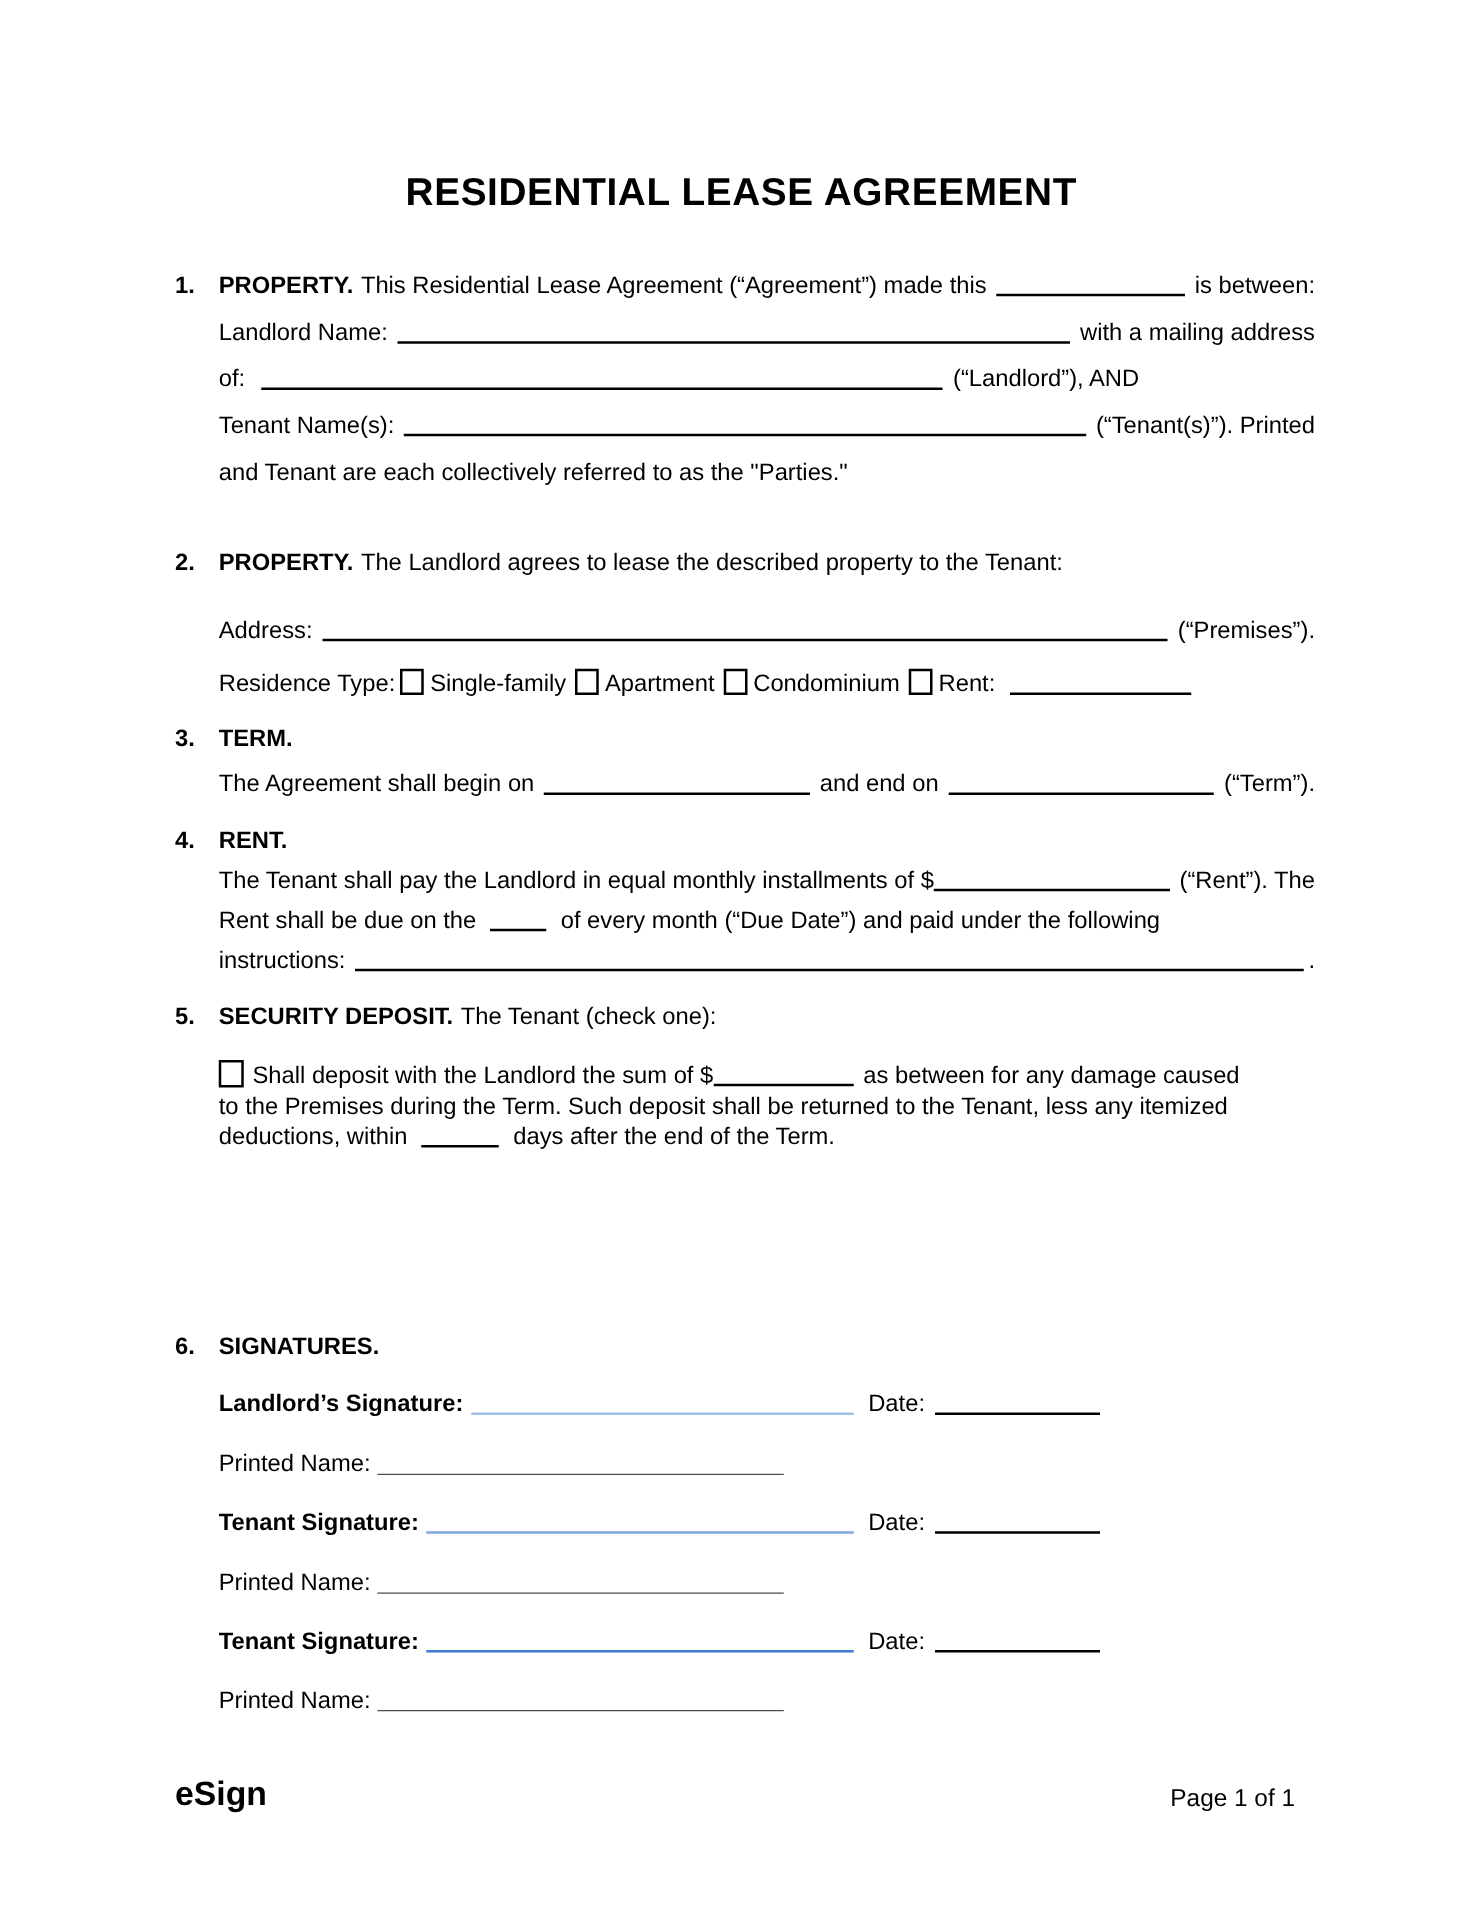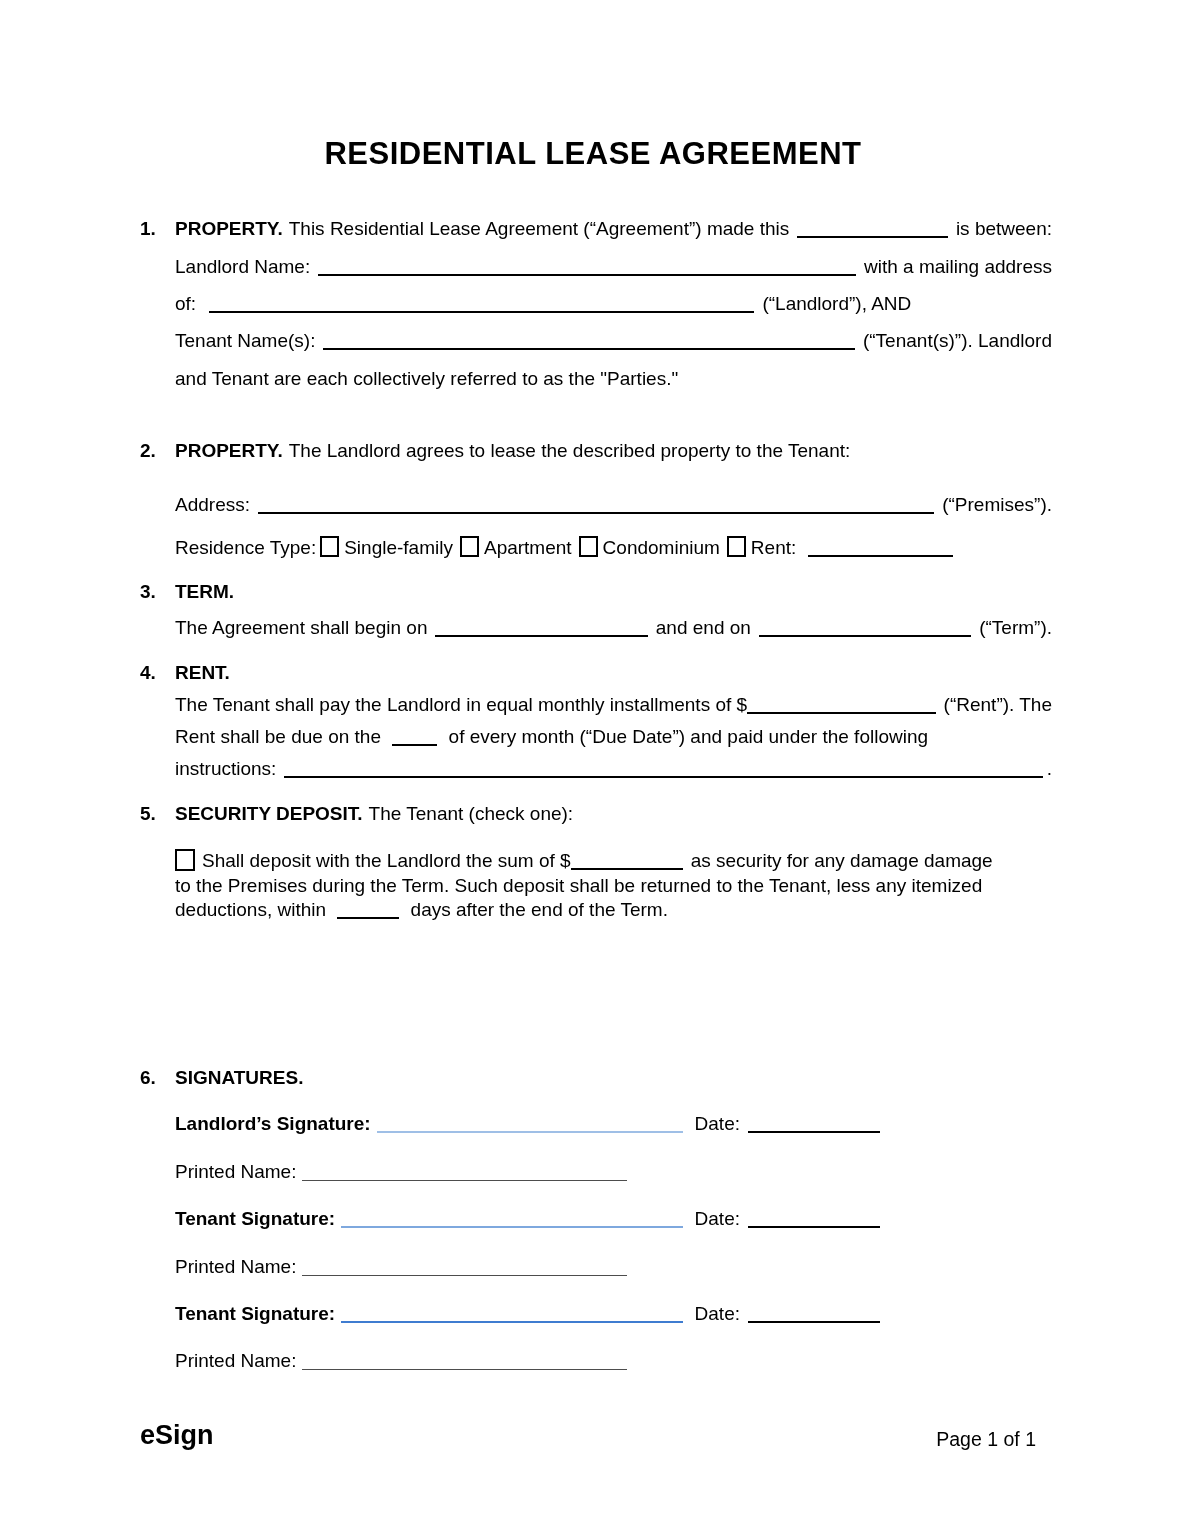--- a/index.html
+++ b/index.html
@@ -73,21 +73,21 @@
     <span>with a mailing address</span>
   </div>
   <div class="line indent" style="top:293px">
     <span>of:</span>
     <span class="blank" style="width:545px;margin:0 8px"></span><span>(“Landlord”), AND</span>
   </div>
   <div class="line flex" style="top:330px">
     <span class="spacer"></span>
     <span>Tenant Name(s):</span>
     <span class="blank fill"></span>
-    <span>(“Tenant(s)”). Landlord</span>
+    <span>(“Tenant(s)”). Printed</span>
   </div>
   <div class="line indent" style="top:368px">
     <span>and Tenant are each collectively referred to as the "Parties."</span>
   </div>
 
   <div class="line flex" style="top:440px">
     <span class="num">2.</span>
     <span class="hd">PROPERTY.</span>
     <span class="gap">The Landlord agrees to lease the described property to the Tenant:</span>
   </div>
@@ -136,21 +136,21 @@
     <span class="blank fill mr4"></span>
     <span>.</span>
   </div>
 
   <div class="line flex" style="top:803px">
     <span class="num">5.</span>
     <span class="hd">SECURITY DEPOSIT.</span>
     <span class="gap">The Tenant (check one):</span>
   </div>
   <div class="line indent tight" style="top:849px">
-    <span class="cb lg"></span><span>Shall deposit with the Landlord the sum of $</span><span class="blank" style="width:112px;margin-right:8px"></span><span>as security for any damage damage</span>
+    <span class="cb lg"></span><span>Shall deposit with the Landlord the sum of $</span><span class="blank" style="width:112px;margin-right:8px"></span><span>as between for any damage caused</span>
   </div>
   <div class="line indent tight" style="top:898px">
     <span>deductions, within</span>
     <span class="blank" style="width:62px;margin:0 6px"></span>
     <span>days after the end of the Term.</span>
   </div>
   <div class="line indent tight" style="top:874px">
     <span>to the Premises during the Term. Such deposit shall be returned to the Tenant, less any itemized</span>
   </div>
 

